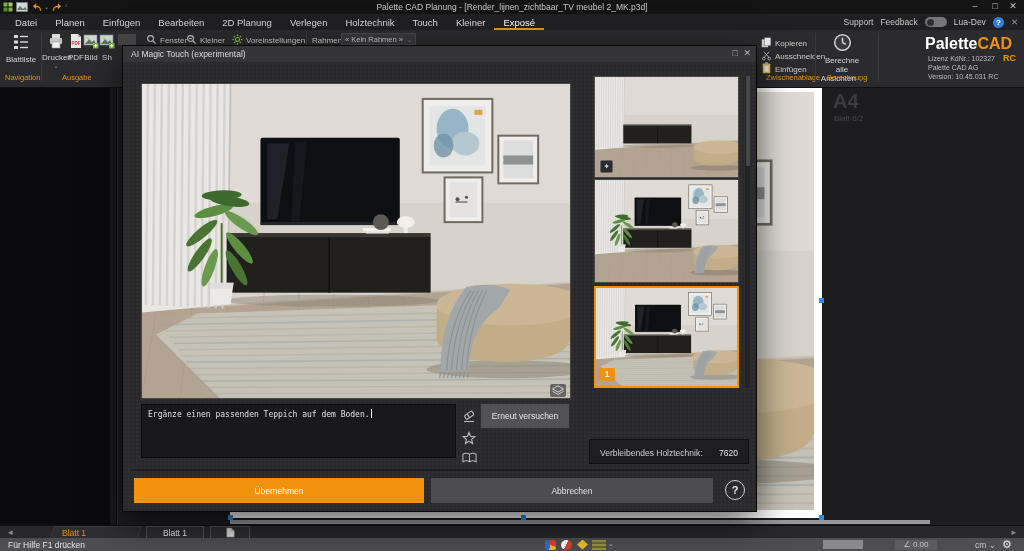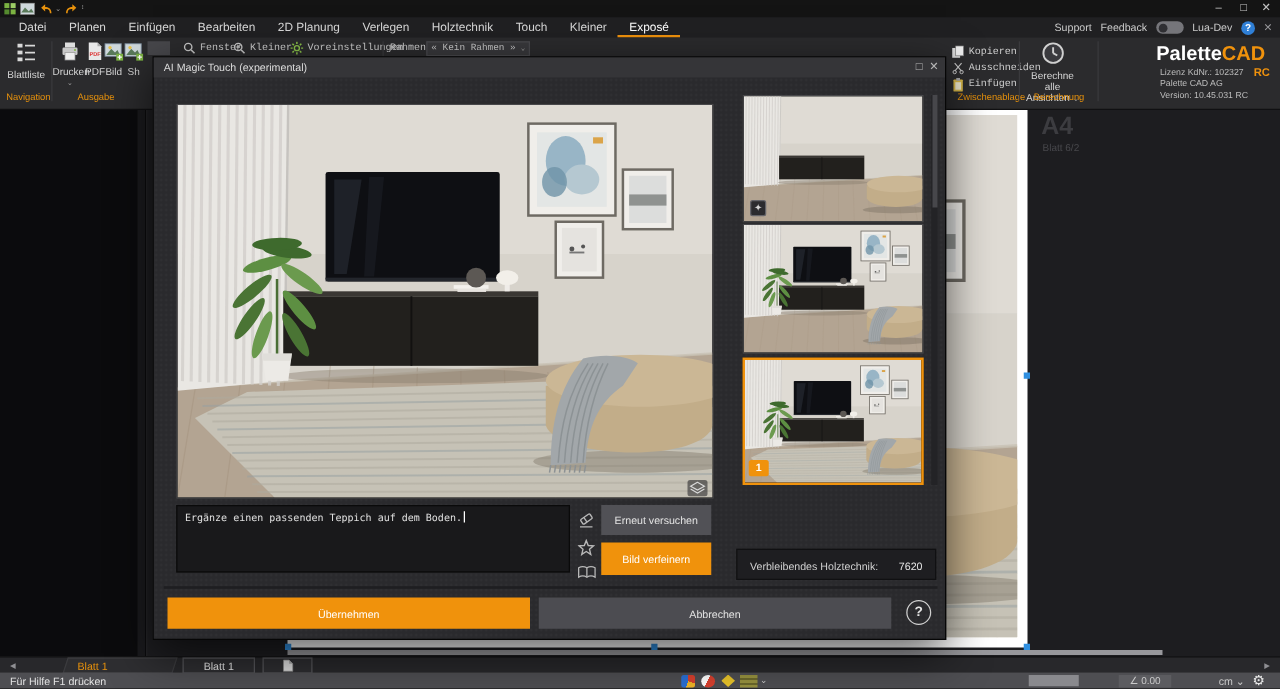--- a/index.html
+++ b/index.html
@@ -24,21 +24,21 @@
   #toggle-pill { width:22px; height:10px; border-radius:5px; background:#75757a; position:relative; }
   #toggle-pill .knob { position:absolute; left:2px; top:1.5px; width:7px; height:7px; border-radius:50%; background:#2f2f33; }
   #luadev-help { width:11px; height:11px; border-radius:50%; background:#2f7fd6; color:#fff; font-size:8px; font-weight:bold; text-align:center; line-height:11px; }
 
   
   #ribbon { position:absolute; left:0; top:30px; width:1024px; height:58px; background:#2b2b2d; border-bottom:1px solid #101012; }
   .rlabel { position:absolute; top:43px; font-size:7.5px; color:#E8920C; }
   .rbtn { position:absolute; top:3px; width:34px; text-align:center; font-size:8px; color:#d5d5d5; }
   .rbtn .cap { margin-top:2px; }
   .vsep { position:absolute; top:3px; height:48px; width:1px; background:#3a3a3d; }
-  .mini { position:absolute; top:2px; height:13px; display:flex; align-items:center; gap:3px; font-size:8px; color:#cfcfcf;font-family:Liberation Mono, monospace; }
+  .mini { position:absolute; top:2px; height:13px; display:flex; align-items:flex-end; gap:3px; font-size:8px; color:#cfcfcf; }
   #rahmen-select { height:12px; background:#39393c; border:1px solid #4a4a4e; font-size:7.5px; color:#c9c9c9; padding:0 3px; display:flex; align-items:center; gap:4px; }
   .chip { width:15px; height:12px; }
   #logo { position:absolute; left:925px; top:5px; width:95px; font-weight:bold; font-size:16px; letter-spacing:0; }
   #logo .w { color:#fff; } #logo .o { color:#F0920C; }
   .lictext { position:absolute; left:928px; font-size:7px; color:#bdbdbd; }
 
   
   #workspace { position:absolute; left:0; top:88px; width:1024px; height:437px; background:#1d1d20; overflow:hidden; }
   #leftpanel { position:absolute; left:0; top:0; width:118px; height:437px; background:#0b0b0d; border-right:1px solid #2c2c2f; }
   #leftpanel .sb { position:absolute; right:1px; top:0; width:6px; height:437px; background:#1a1a1d; }
@@ -125,20 +125,21 @@
           <path d="M10,9 C10,4.5 7,3.5 4.5,3.5 L4.5,1 L1,4.2 L4.5,7.4 L4.5,5.2 C7,5.2 8.6,5.6 8.6,9 Z" fill="#E8920C"></path>
         </svg>
       </span>
     <span class="abs" style="left:44px;top:3px;font-size:6px;color:#999;">⌄</span>
     <span class="ic abs" style="left:51px;top:2px;width:11px;height:10px;">
         <svg viewBox="0 0 12 10">
           <path d="M2,9 C2,4.5 5,3.5 7.5,3.5 L7.5,1 L11,4.2 L7.5,7.4 L7.5,5.2 C5,5.2 3.4,5.6 3.4,9 Z" fill="#E8920C"></path>
         </svg>
       </span>
     <span class="abs" style="left:64px;top:2px;font-size:7px;color:#999;">᛬</span>
+    <div id="title-text">Palette CAD Planung - [Render_lijnen_zichtbaar_TV meubel 2_MK.p3d]</div>
     <div class="wbtn" style="right:40px;">–</div>
     <div class="wbtn" style="right:20px;">□</div>
     <div class="wbtn" style="right:2px;">✕</div>
   </div>
 
   <div id="menubar">
     <div id="menu-items">
         <div class="menu-item">Datei</div>
         <div class="menu-item">Planen</div>
         <div class="menu-item">Einfügen</div>
@@ -921,20 +922,19 @@
         </svg>
       </span>
     <span class="ic side-ic" style="top:406px;width:15px;height:12px;">
         <svg viewBox="0 0 16 12">
           <path d="M8,2 C6,.8 3,.8 1,2 L1,10 C3,8.8 6,8.8 8,10 C10,8.8 13,8.8 15,10 L15,2 C13,.8 10,.8 8,2 Z" fill="none" stroke="#b8b8b8" stroke-width="1.1"></path>
           <line x1="8" y1="2" x2="8" y2="10" stroke="#b8b8b8" stroke-width="1.1"></line>
         </svg>
       </span>
 
     <div class="btn" id="btn-retry">Erneut versuchen</div>
-    <div class="btn" id="btn-refine">Bild verfeinern</div>
     <div id="dlg-divider"></div>
     <div class="btn" id="btn-apply">Übernehmen</div>
     <div class="btn" id="btn-cancel">Abbrechen</div>
     <div id="btn-help">?</div>
   </div>
 
 </div>
 
 </body></html>

